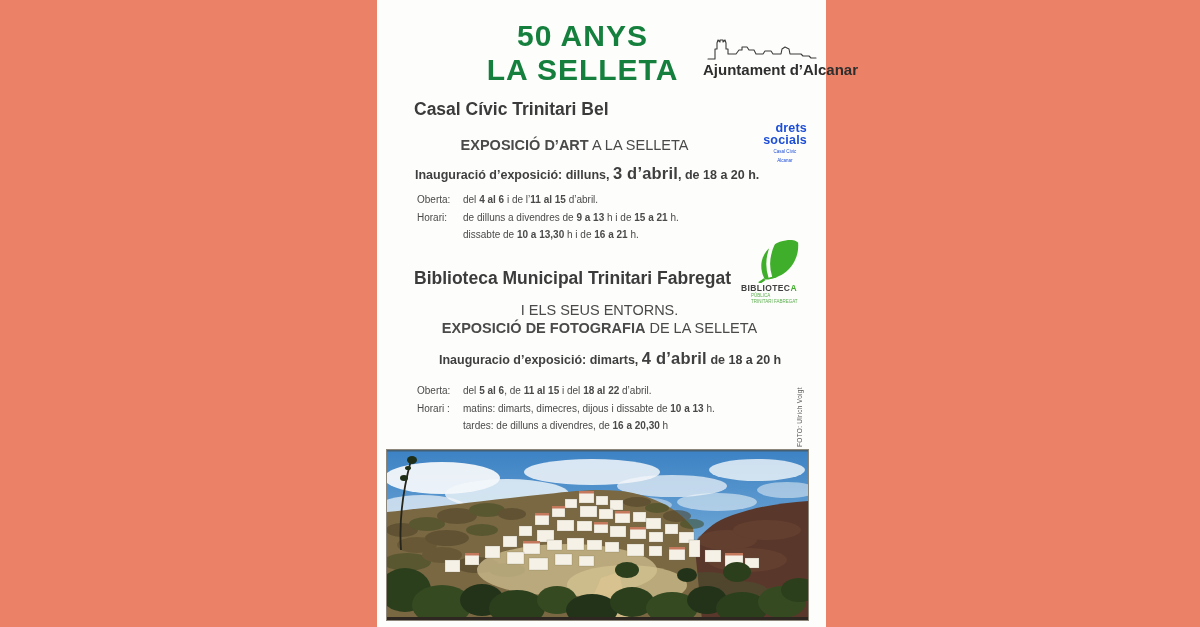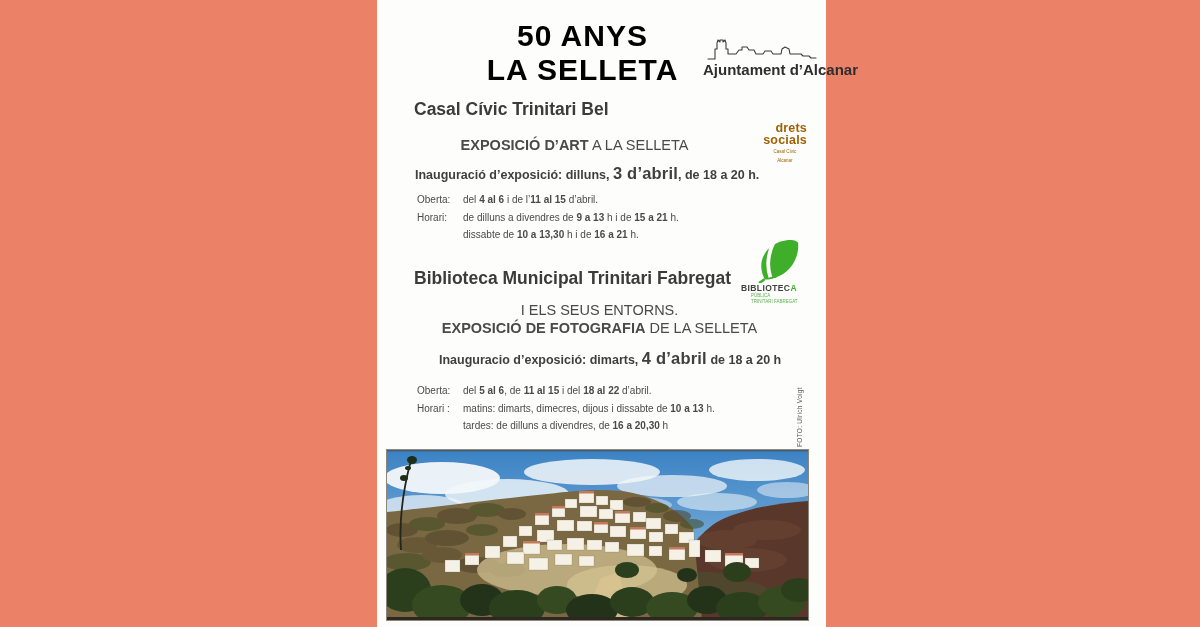--- a/index.html
+++ b/index.html
@@ -7,42 +7,42 @@
     width:1200px;height:627px;position:relative;overflow:hidden;
     background:#EB8166;
     font-family:"Liberation Sans", sans-serif;
   }
   .poster{
     position:absolute;left:377px;top:0;width:449px;height:627px;
     background:#FDFDFB;color:#474747;
   }
   .title-block{
     position:absolute;left:48px;top:19px;width:315px;text-align:center;
-    font-weight:700;font-size:30px;line-height:34px;color:#000000;letter-spacing:1px;
+    font-weight:700;font-size:30px;line-height:34px;color:#15803d;letter-spacing:1px;
   }
   .ajuntament{position:absolute;left:326px;top:37px;width:118px;text-align:center;}
   .ajuntament svg{display:block;margin:0 auto;}
   .ajuntament-label{font-size:15px;font-weight:700;color:#2e2e2e;white-space:nowrap;margin-top:0px;}
   .section-heading{position:absolute;left:37px;font-size:17.5px;font-weight:700;color:#3b3b3b;white-space:nowrap;}
   .casal-heading{top:99px;}
   .biblio-heading{top:268px;}
   .expo-line{position:absolute;font-size:14.5px;color:#4a4a4a;text-align:center;}
   .casal-expo{left:0;top:137px;width:395px;}
   .biblio-expo{left:15px;top:302px;width:415px;line-height:17.5px;}
   .inaug{position:absolute;font-size:12.5px;color:#3f3f3f;white-space:nowrap;}
   .casal-inaug{left:38px;top:164px;}
   .biblio-inaug{left:38px;top:349px;margin-left:24px;}
   .b{font-weight:700;}
   .big{font-size:16.5px;letter-spacing:.2px;}
   .hours{position:absolute;left:40px;font-size:10px;line-height:17.5px;color:#4a4a4a;}
   .casal-hours{top:191px;}
   .biblio-hours{top:382px;}
   .hrow{display:flex;white-space:nowrap;}
   .hlbl{width:46px;flex:0 0 46px;}
-  .drets{position:absolute;left:372px;top:122px;width:58px;text-align:right;color:#a16207;}
+  .drets{position:absolute;left:372px;top:122px;width:58px;text-align:right;color:#1d4ed8;}
   .drets-main{font-weight:700;font-size:12.5px;line-height:12px;letter-spacing:.2px;}
   .drets-sub{font-size:4.5px;line-height:5.5px;margin-top:3px;text-align:center;padding-left:14px;}
   .biblio-logo{position:absolute;left:364px;top:239px;width:82px;text-align:left;}
   .biblio-logo svg{display:block;margin:0 0 1px 14px;}
   .biblio-name{font-size:8.5px;font-weight:700;color:#3f3f3f;letter-spacing:.4px;line-height:9px;white-space:nowrap;}
   .biblio-name .accent{color:#3FAE2A;}
   .biblio-sub{font-size:4.5px;color:#5cb04e;line-height:5.5px;padding-left:10px;white-space:nowrap;}
   .photo-credit{
     position:absolute;left:419px;top:447px;transform:rotate(-90deg);transform-origin:0 0;
     font-size:6.5px;color:#5a5a5a;white-space:nowrap;letter-spacing:.3px;

